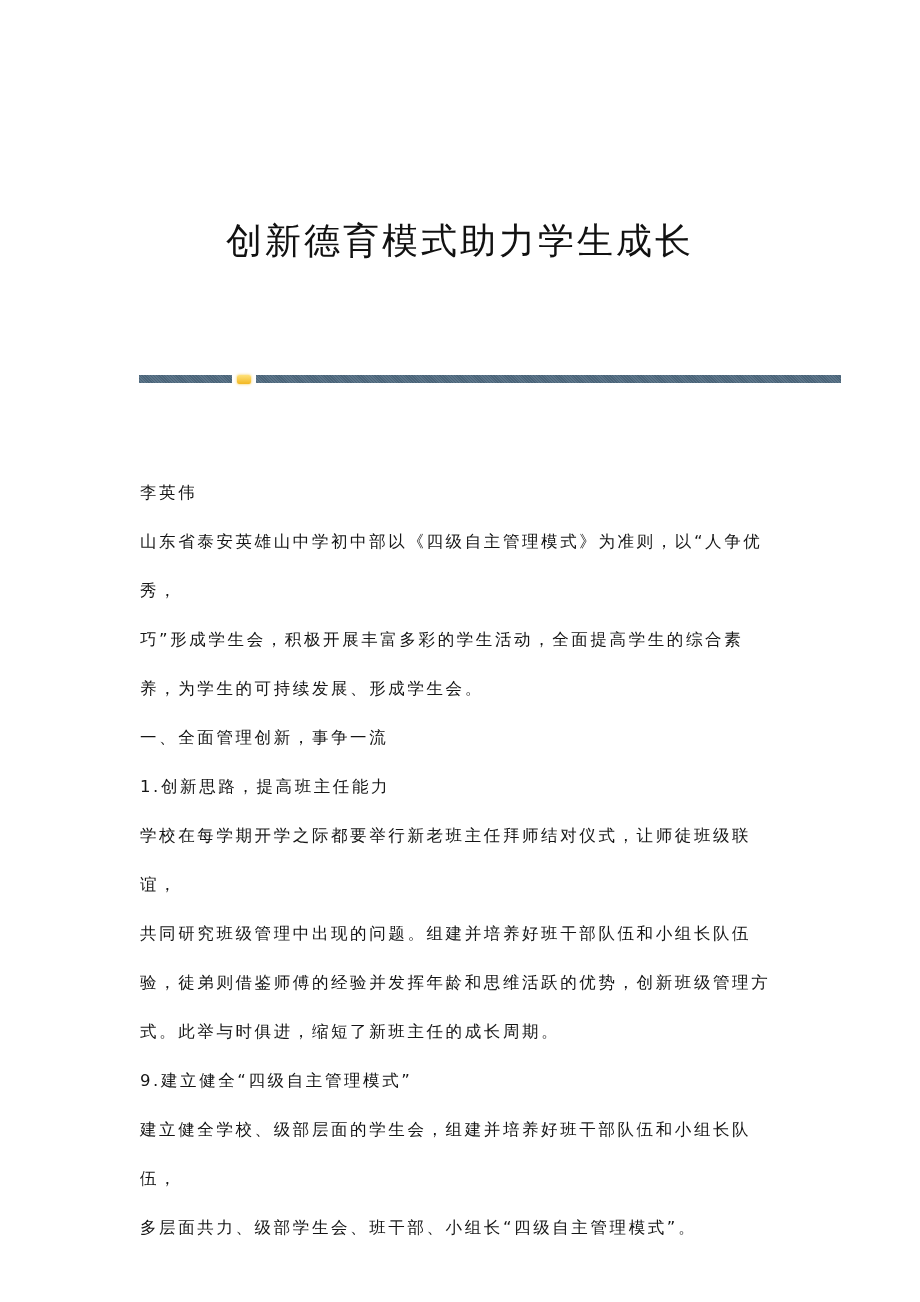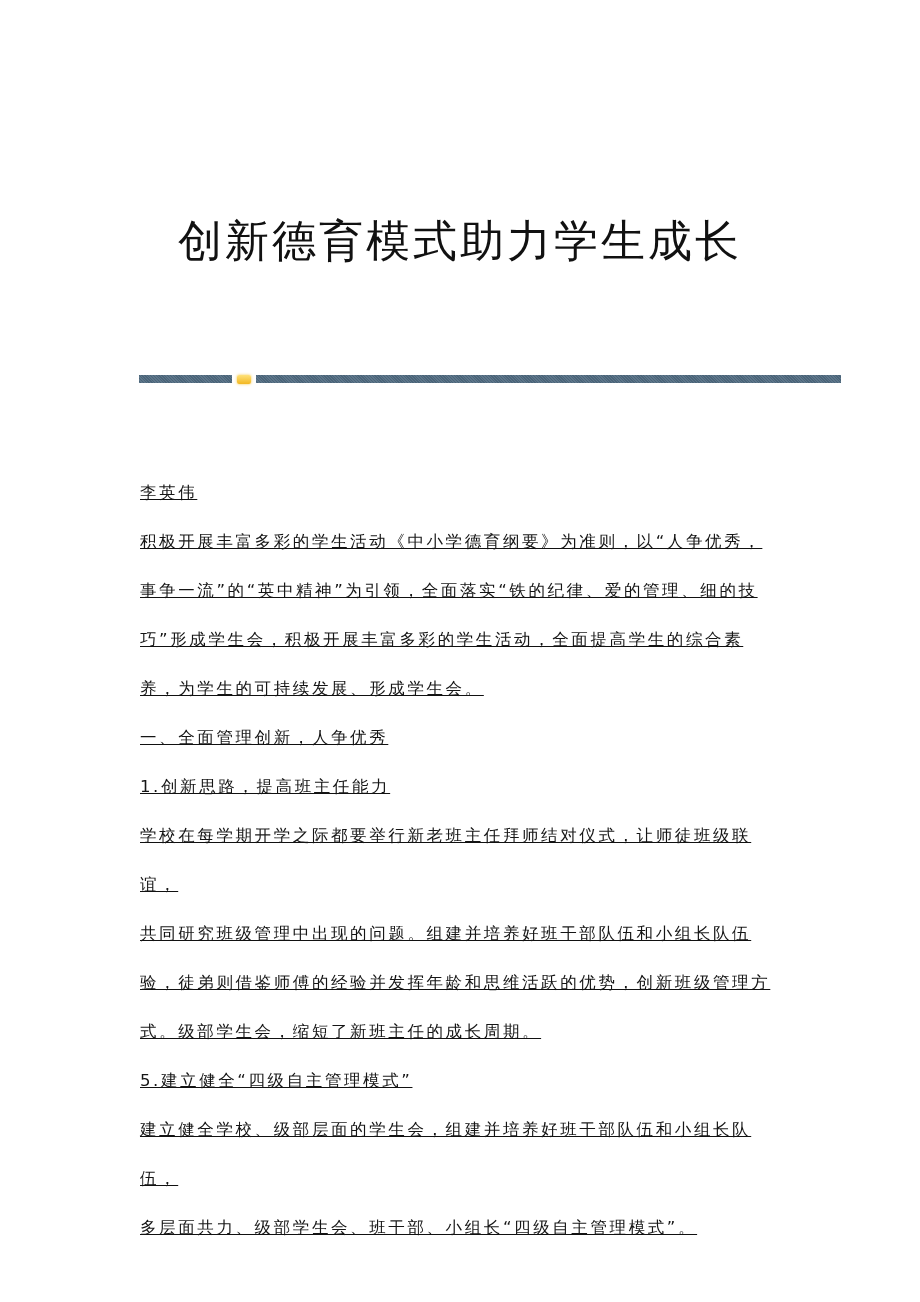--- a/index.html
+++ b/index.html
@@ -1,57 +1,56 @@
 <!DOCTYPE html>
 <html><head>
 <meta charset="utf-8">
 <style>
   html, body { margin: 0; padding: 0; background: #ffffff; }
   body { width: 920px; height: 1302px; position: relative; overflow: hidden;
          font-family: "DejaVu Sans", "Liberation Sans", sans-serif; color: #111; }
   .title { position: absolute; left: 0; width: 920px; top: 216px; text-align: center;
-           font-family: "DejaVu Serif", "Liberation Serif", serif; font-size: 44px; letter-spacing: 3px;
+           font-family: "DejaVu Serif", "Liberation Serif", serif; font-size: 36px; letter-spacing: 3px;
            color: #111; line-height: 50px; }
   .divider { position: absolute; top: 375px; left: 139px; width: 702px; height: 9px; }
   .bar { position: absolute; top: 0; height: 8px; background: #4f6a80;
          background-image: repeating-linear-gradient(45deg, rgba(255,255,255,0.08) 0 1px, rgba(0,0,0,0.06) 1px 2px); }
   .bar.left { left: 0; width: 93px; }
   .bar.right { left: 117px; width: 585px; }
   .badge { position: absolute; left: 98px; top: 0; width: 14px; height: 9px; border-radius: 2px;
            background: linear-gradient(#ffe27a, #f2b722); box-shadow: 0 0 3px #f5c84a; }
-  .content { position: absolute; left: 140px; top: 468px; width: 640px; text-decoration: underline; }
+  .content { position: absolute; left: 140px; top: 468px; width: 640px; }
   .p { font-size: 16.5px; letter-spacing: 2.6px; line-height: 49px; margin: 0; color: #151515;
        font-family: "DejaVu Sans", sans-serif; }
   .p.gap { margin-top: 0; }
 </style>
 </head>
 <body>
 
 <div class="title">创新德育模式助力学生成长</div>
 
 <div class="divider">
   <div class="bar left"></div>
   <div class="badge"></div>
   <div class="bar right"></div>
 </div>
 
 <div class="content">
   <p class="p">李英伟</p>
 
-  <p class="p gap">积极开展丰富多彩的学生活动《中小学德育纲要》为准则，以“人争优秀，</p>
-  <p class="p">事争一流”的“英中精神”为引领，全面落实“铁的纪律、爱的管理、细的技</p>
+  <p class="p gap">山东省泰安英雄山中学初中部以《四级自主管理模式》为准则，以“人争优秀，</p>
   <p class="p">巧”形成学生会，积极开展丰富多彩的学生活动，全面提高学生的综合素</p>
   <p class="p">养，为学生的可持续发展、形成学生会。</p>
 
-  <p class="p gap">一、全面管理创新，人争优秀</p>
+  <p class="p gap">一、全面管理创新，事争一流</p>
 
   <p class="p gap">1.创新思路，提高班主任能力</p>
 
   <p class="p gap">学校在每学期开学之际都要举行新老班主任拜师结对仪式，让师徒班级联谊，</p>
   <p class="p">共同研究班级管理中出现的问题。组建并培养好班干部队伍和小组长队伍</p>
   <p class="p">验，徒弟则借鉴师傅的经验并发挥年龄和思维活跃的优势，创新班级管理方</p>
-  <p class="p">式。级部学生会，缩短了新班主任的成长周期。</p>
+  <p class="p">式。此举与时俱进，缩短了新班主任的成长周期。</p>
 
-  <p class="p gap">5.建立健全“四级自主管理模式”</p>
+  <p class="p gap">9.建立健全“四级自主管理模式”</p>
 
   <p class="p gap">建立健全学校、级部层面的学生会，组建并培养好班干部队伍和小组长队伍，</p>
   <p class="p">多层面共力、级部学生会、班干部、小组长“四级自主管理模式”。</p>
 </div>
 
 </body></html>

